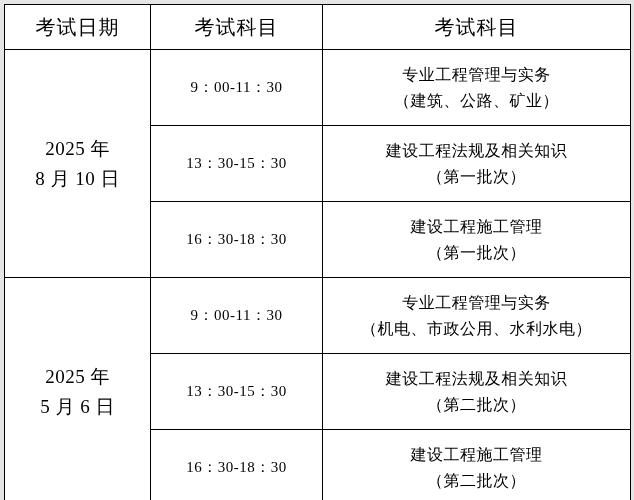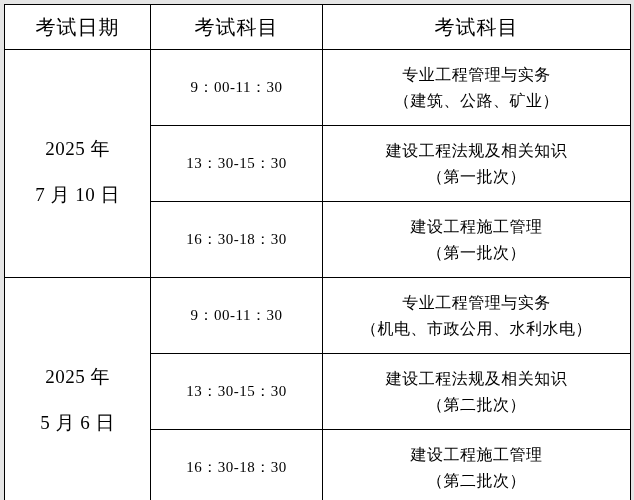--- a/index.html
+++ b/index.html
@@ -60,21 +60,21 @@
     line-height: 1.6;
     letter-spacing: 0.5px;
   }
   td.subject-cell .line1,
   td.subject-cell .line2 {
     display: block;
   }
   tbody tr {
     height: 76px;
   }
-  .date-line { display: block; margin-top: 16px; }
+  .date-line { display: block; }
 </style>
 </head>
 <body>
 
 <div class="sheet">
   <table class="exam-table">
     <colgroup>
       <col class="c-date">
       <col class="c-time">
       <col class="c-subj">
@@ -84,21 +84,21 @@
         <th>考试日期</th>
         <th>考试科目</th>
         <th>考试科目</th>
       </tr>
     </thead>
     <tbody>
 
       <tr>
         <td class="date-cell" rowspan="3">
           <span class="date-line">2025 年</span>
-          <span class="date-line">7 月 10 日</span>
+          <span class="date-line">8 月 10 日</span>
         </td>
         <td class="time-cell">9：00-11：30</td>
         <td class="subject-cell">
           <span class="line1">专业工程管理与实务</span>
           <span class="line2">（建筑、公路、矿业）</span>
         </td>
       </tr>
       <tr>
         <td class="time-cell">13：30-15：30</td>
         <td class="subject-cell">

